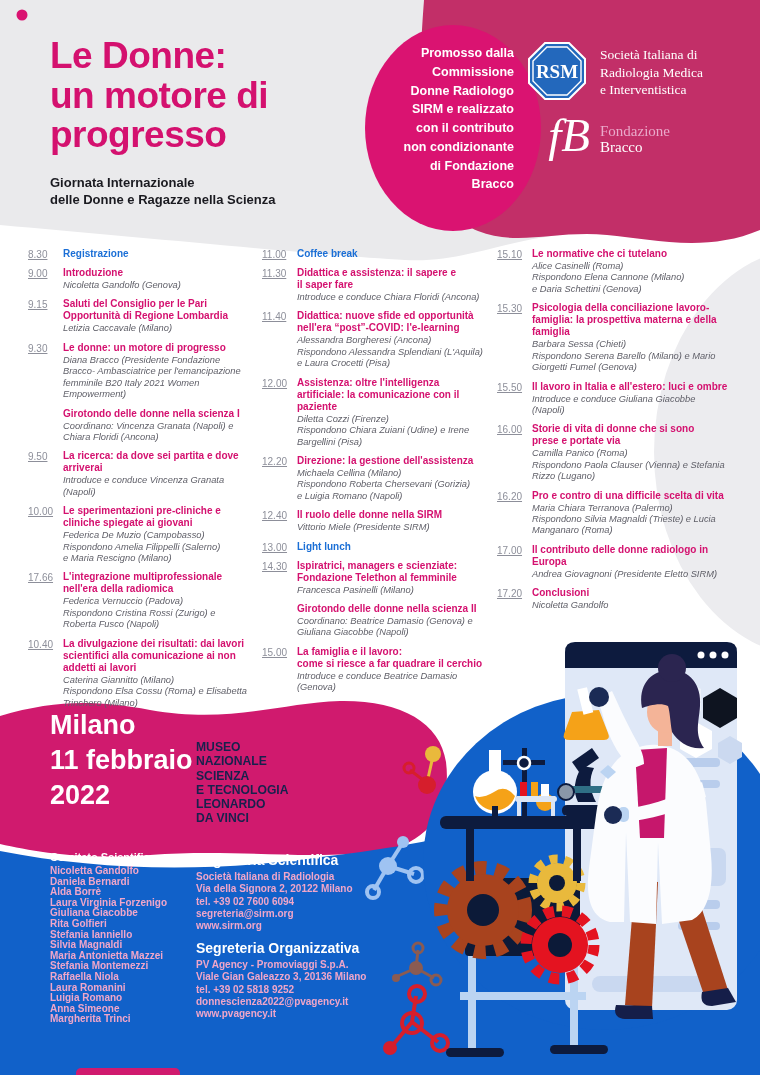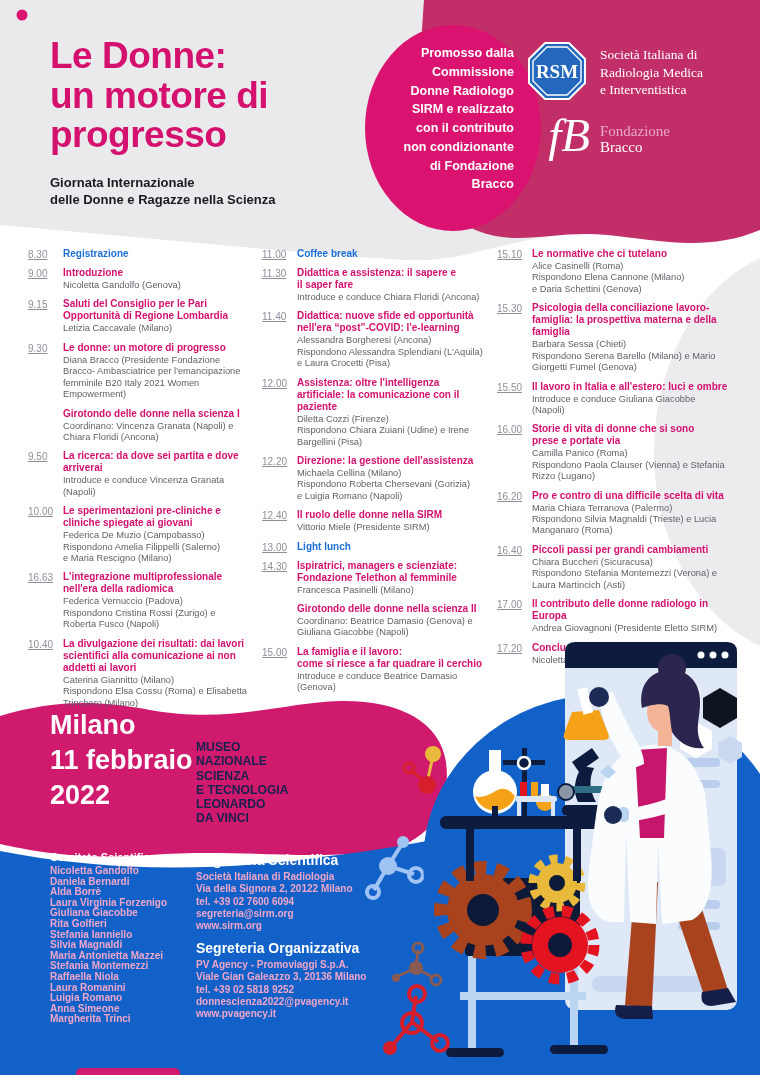--- a/index.html
+++ b/index.html
@@ -30,21 +30,21 @@
   
   .program { position:absolute; left:28px; top:248px; width:716px; display:flex; }
   .pcol { width:224px; margin-right:10px; }
   .pcol:nth-child(2){ width:225px; }
   .pcol:nth-child(3){ width:247px; margin-right:0; }
   .pitem { display:flex; margin-bottom:7px; }
   .ptime { flex:none; width:30px; margin-right:5px; font-size:10px; color:#8d8f9a; padding-top:1px;text-decoration:underline; }
   .ptext { flex:1; min-width:0; }
   .ptitle { font-size:10px; font-weight:bold; color:#d4116f; line-height:1.2; white-space:pre-line; }
   .ptitle.blue { color:#1b6fd6; }
-  .pspeakers { font-size:9.3px; color:#5f5f68; line-height:1.23; margin-top:1px; white-space:pre-line; }
+  .pspeakers { font-size:9.3px; color:#5f5f68; line-height:1.23; margin-top:1px; white-space:pre-line;font-style:italic; }
 
   
   .place-date { position:absolute; left:50px; top:708px; font-size:27px; font-weight:bold;
     color:#fff; line-height:1.3; }
   .venue { position:absolute; left:196px; top:740px; font-size:13.5px; font-weight:bold;
     color:#17214d; line-height:1.06; letter-spacing:0; transform:scaleX(0.9); transform-origin:left top; }
   .committee { position:absolute; left:50px; top:851px; width:150px; }
   .f-heading { font-size:11px; font-weight:bold; color:#fff; margin-bottom:3px; }
   .f-heading.sm { font-size:14px; }
   .member { font-size:10px; font-weight:bold; color:#f0a6c9; line-height:1.06; }
@@ -154,21 +154,21 @@
           <div class="ptime">10.00</div>
           <div class="ptext">
             <div class="ptitle">Le sperimentazioni pre-cliniche e cliniche spiegate ai giovani</div>
             <div class="pspeakers">Federica De Muzio (Campobasso)
 Rispondono Amelia Filippelli (Salerno)
 e Maria Rescigno (Milano)</div>
           </div>
         </div>
 
         <div class="pitem">
-          <div class="ptime">16.63</div>
+          <div class="ptime">17.66</div>
           <div class="ptext">
             <div class="ptitle">L'integrazione multiprofessionale nell'era della radiomica</div>
             <div class="pspeakers">Federica Vernuccio (Padova)
 Rispondono Cristina Rossi (Zurigo) e
 Roberta Fusco (Napoli)</div>
           </div>
         </div>
 
         <div class="pitem">
           <div class="ptime">10.40</div>
@@ -317,29 +317,20 @@
         <div class="pitem">
           <div class="ptime">16.20</div>
           <div class="ptext">
             <div class="ptitle">Pro e contro di una difficile scelta di vita</div>
             <div class="pspeakers">Maria Chiara Terranova (Palermo)
 Rispondono Silvia Magnaldi (Trieste) e Lucia
 Manganaro (Roma)</div>
           </div>
         </div>
 
-        <div class="pitem">
-          <div class="ptime">16.40</div>
-          <div class="ptext">
-            <div class="ptitle">Piccoli passi per grandi cambiamenti</div>
-            <div class="pspeakers">Chiara Buccheri (Sicuracusa)
-Rispondono Stefania Montemezzi (Verona) e
-Laura Martincich (Asti)</div>
-          </div>
-        </div>
 
         <div class="pitem">
           <div class="ptime">17.00</div>
           <div class="ptext">
             <div class="ptitle">Il contributo delle donne radiologo in Europa</div>
             <div class="pspeakers">Andrea Giovagnoni (Presidente Eletto SIRM)</div>
           </div>
         </div>
 
         <div class="pitem">

